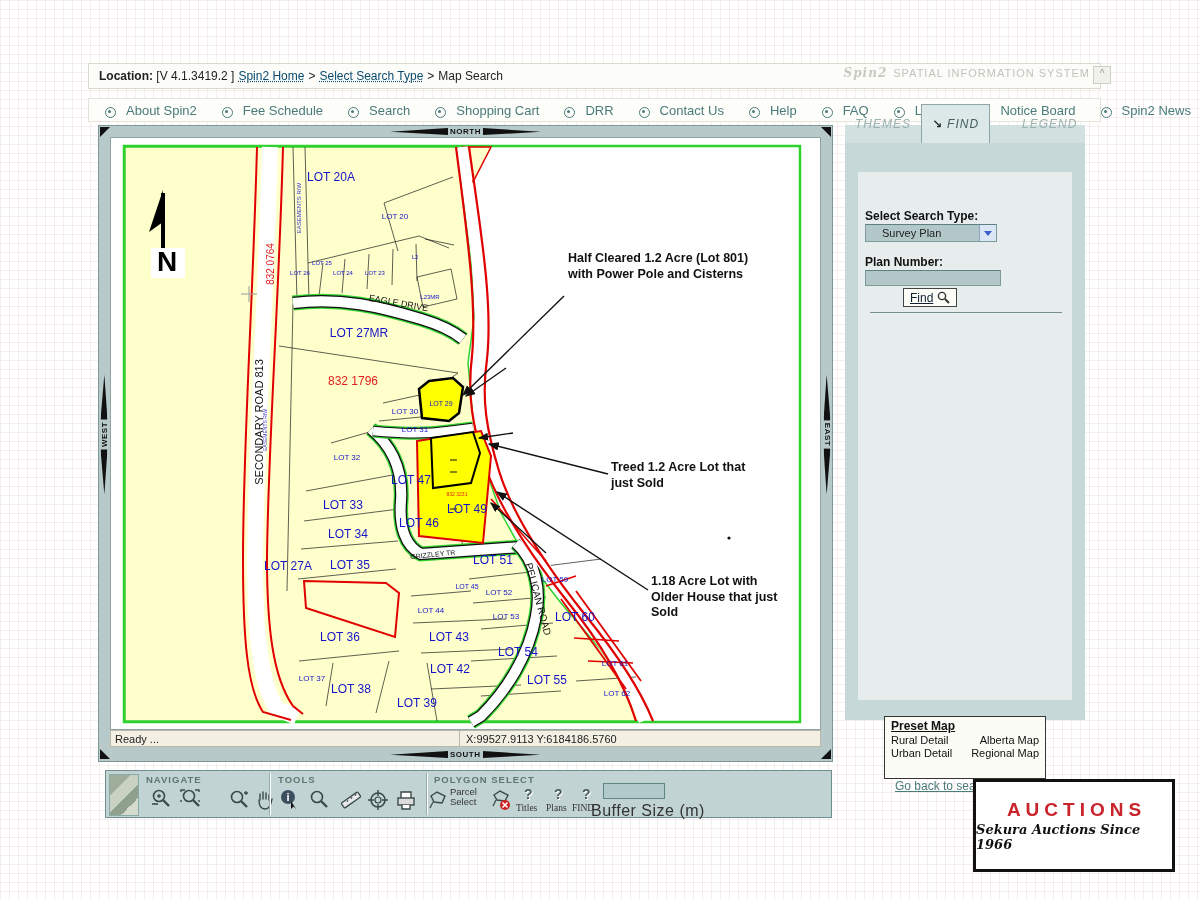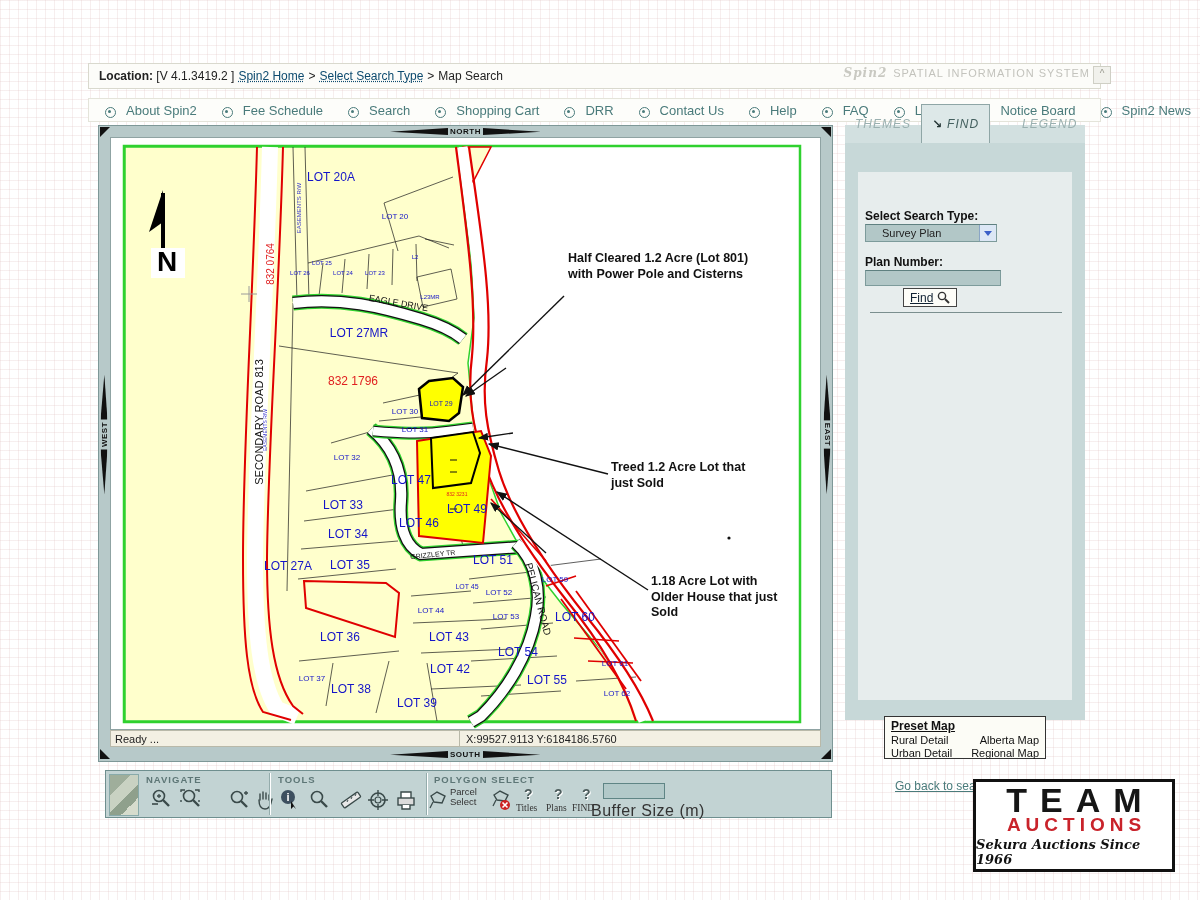--- a/index.html
+++ b/index.html
@@ -51,21 +51,21 @@
   #search-dropdown .val{flex:1;font-size:11px;color:#222;padding-left:16px;}
   #search-dropdown .dd-btn{width:16px;height:100%;background:#dce7f5;border-left:1px solid #8aa5c5;display:flex;align-items:center;justify-content:center;}
   #search-dropdown .dd-arrow{width:0;height:0;border:4px solid transparent;border-top:5px solid #3a5fc8;margin-top:4px;}
   #plan-number-label{left:865px;top:255px;}
   #plan-number-input{left:865px;top:270px;width:136px;height:16px;background:#b2c7c7;border:1px solid #7d9b9b;border-top-color:#5f8080;box-sizing:border-box;font-size:11px;color:#222;padding:0 3px;font-family:"Liberation Sans",sans-serif;}
   #find-button{left:903px;top:288px;height:17px;background:#fdfdf8;border:1px solid #444;display:flex;align-items:center;gap:4px;
     padding:0 6px;font-size:12px;color:#123;cursor:pointer;}
   #find-button .txt{text-decoration:underline;}
   #panel-hr{left:870px;top:312px;width:192px;height:0;border-top:1px solid #7b8f8f;}
   
-  #preset-box{left:884px;top:716px;width:162px;height:43px;background:#fcfcf6;border:1px solid #333;box-sizing:border-box;
+  #preset-box{left:884px;top:716px;width:162px;height:63px;background:#fcfcf6;border:1px solid #333;box-sizing:border-box;
     font-size:11px;color:#111;padding:2px 6px;}
   #preset-box .ttl{font-weight:bold;text-decoration:underline;font-size:12px;}
   #preset-box .row{display:flex;justify-content:space-between;margin-top:1px;}
   #preset-box .cell{cursor:pointer;}
   #go-back{left:895px;top:779px;font-size:12px;color:#4a7b7b;text-decoration:underline;cursor:pointer;}
   
   #logo{left:973px;top:779px;width:202px;height:93px;background:#ffffff;border:3px solid #111;box-sizing:border-box;
     display:flex;flex-direction:column;align-items:center;justify-content:center;z-index:20;}
   #logo .l1{font-size:34px;font-weight:800;color:#161616;letter-spacing:13px;line-height:30px;margin-left:13px;}
   #logo .l2{font-size:19px;font-weight:800;color:#c9232b;letter-spacing:5px;line-height:20px;margin-left:5px;}
@@ -398,21 +398,20 @@
     <span class="cell">Alberta Map</span>
   </div>
   <div class="row">
     <span class="cell">Urban Detail</span>
     <span class="cell">Regional Map</span>
   </div>
 </div>
 <a class="abs" id="go-back">Go back to sea</a>
 
 <div class="abs" id="logo">
-  <div class="l1">TEAM</div>
   <div class="l2">AUCTIONS</div>
   <div class="l3">Sekura Auctions Since 1966</div>
 </div>
 
 <div class="abs" id="toolbar">
   <div id="thumb"></div>
   <span class="sec-label" style="left:40px;">NAVIGATE</span>
   <div class="tb-ico" style="left:44px;">
     <svg width="24" height="24" viewBox="0 0 24 24">
         <circle cx="9" cy="8" r="5.5" fill="none" stroke="#3a4a4a" stroke-width="1.6"></circle>

